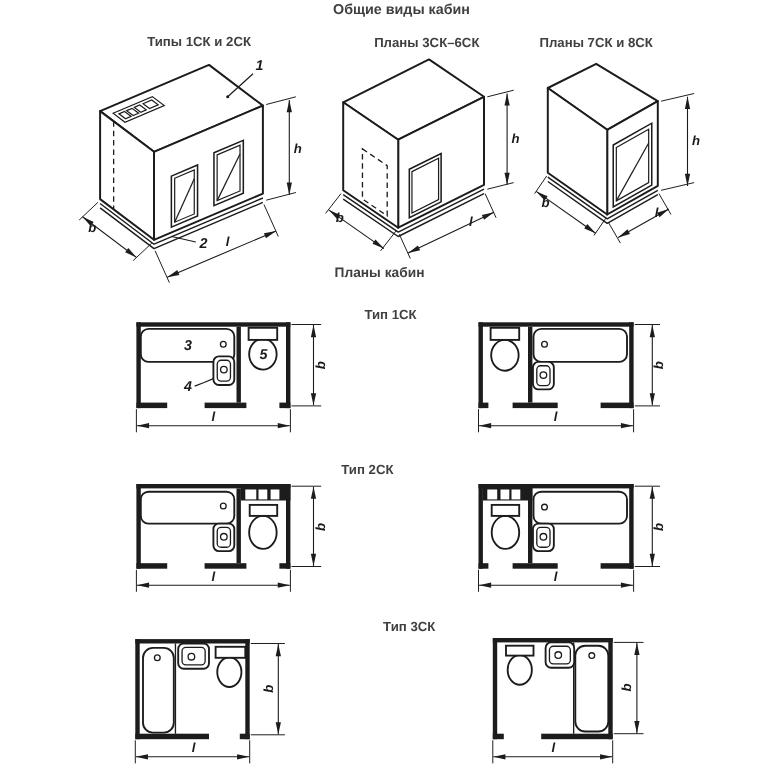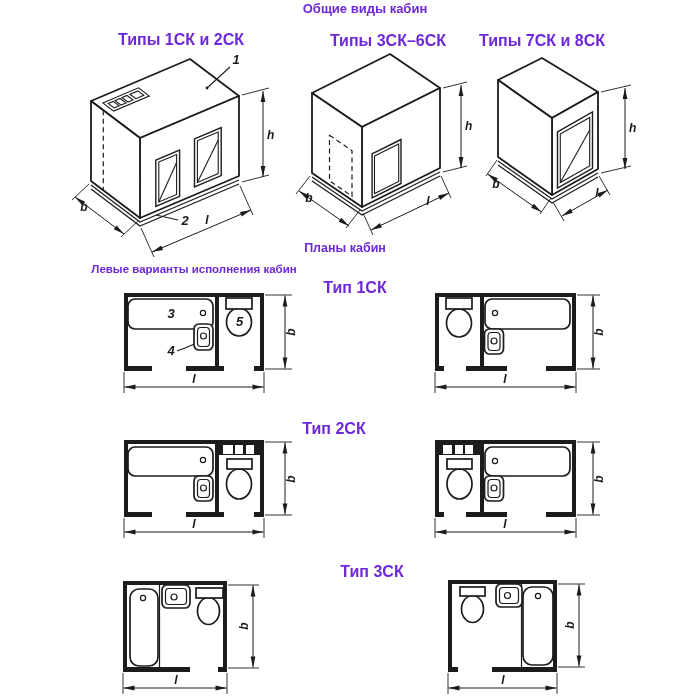--- a/index.html
+++ b/index.html
@@ -1,24 +1,24 @@
 <!DOCTYPE html>
 <html><head>
 <meta charset="utf-8">
 <style>
   html,body{margin:0;padding:0;background:#e8e8e8;}
   .page{position:relative;width:700px;height:700px;background:#ffffff;overflow:hidden;
         font-family:"Liberation Sans",sans-serif;color:#1a1a1a;}
   .abs{position:absolute;}
-  .t{position:absolute;font-weight:bold;white-space:nowrap;transform:translateX(-50%);color:#6d28d9;}
+  .t{position:absolute;font-weight:bold;white-space:nowrap;transform:translateX(-50%);color:#404040;}
   .title{font-size:13px;}
-  .vlabel{font-size:16px;}
+  .vlabel{font-size:12px;}
   .stitle{font-size:12.5px;}
   .chead{font-size:11.5px;}
-  .rlabel{font-size:16px;}
+  .rlabel{font-size:12px;}
   svg text{font-family:"Liberation Sans",sans-serif;}
   .dimtxt{font-style:italic;font-weight:bold;font-size:12px;fill:#1a1a1a;}
   .num{font-style:italic;font-weight:bold;font-size:13px;fill:#1a1a1a;}
   .face{fill:#ffffff;stroke:#1c1c1c;stroke-width:1.8;stroke-linejoin:round;}
   .thin{fill:none;stroke:#1c1c1c;stroke-width:1.3;stroke-linejoin:round;}
   .door{fill:none;stroke:#1c1c1c;stroke-width:1.4;}
   .doorin{fill:none;stroke:#1c1c1c;stroke-width:1.1;}
   .dash{fill:none;stroke:#1c1c1c;stroke-width:1.2;stroke-dasharray:5 3.5;}
   .wall{fill:#1c1c1c;stroke:none;}
   .cell{fill:#ffffff;stroke:none;}
@@ -39,24 +39,23 @@
         <path d="M11.5,4 L0.5,1.6 L0.5,6.4 Z" fill="#1c1c1c"></path>
       </marker>
       <marker id="as" viewBox="0 0 12 8" refX="11.5" refY="4" markerWidth="12" markerHeight="8" orient="auto-start-reverse" markerUnits="userSpaceOnUse">
         <path d="M11.5,4 L0.5,1.6 L0.5,6.4 Z" fill="#1c1c1c"></path>
       </marker>
     </defs>
   </svg>
 
   <div class="t title" style="left:365px;top:1px">Общие виды кабин</div>
   <div class="t vlabel" style="left:181px;top:31px">Типы 1СК и 2СК</div>
-  <div class="t vlabel" style="left:388px;top:32px">Типы 3СК–6СК</div>
-  <div class="t vlabel" style="left:542px;top:32px">Типы 7СК и 8СК</div>
+  <div class="t vlabel" style="left:388px;top:32px">Планы 3СК–6СК</div>
+  <div class="t vlabel" style="left:542px;top:32px">Планы 7СК и 8СК</div>
   <div class="t stitle" style="left:345px;top:241px">Планы кабин</div>
-  <div class="t chead" style="left:194px;top:263px">Левые варианты исполнения кабин</div>
   <div class="t rlabel" style="left:355px;top:279px">Тип 1СК</div>
   <div class="t rlabel" style="left:334px;top:420px">Тип 2СК</div>
   <div class="t rlabel" style="left:372px;top:563px">Тип 3СК</div>
 
   <svg class="abs" style="left:55px;top:50px" width="230" height="212">
     <g>
       <polygon class="face" points="36,51 135,9 184,46 85,88"></polygon>
       <polygon class="face" points="85,88 184,46 184,126 85,168"></polygon>
       <polygon class="face" points="36,51 85,88 85,168 36,131"></polygon>
       <polyline class="thin" points="36,135 85,172 184,130"></polyline>

